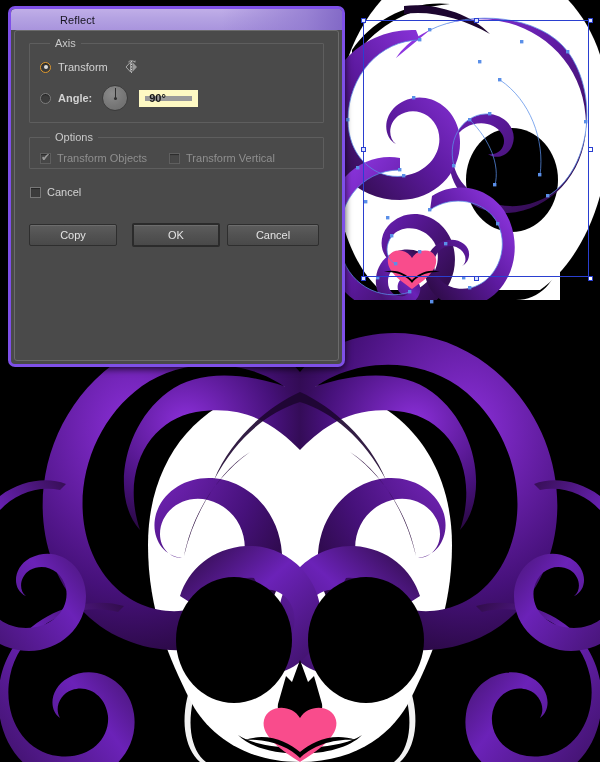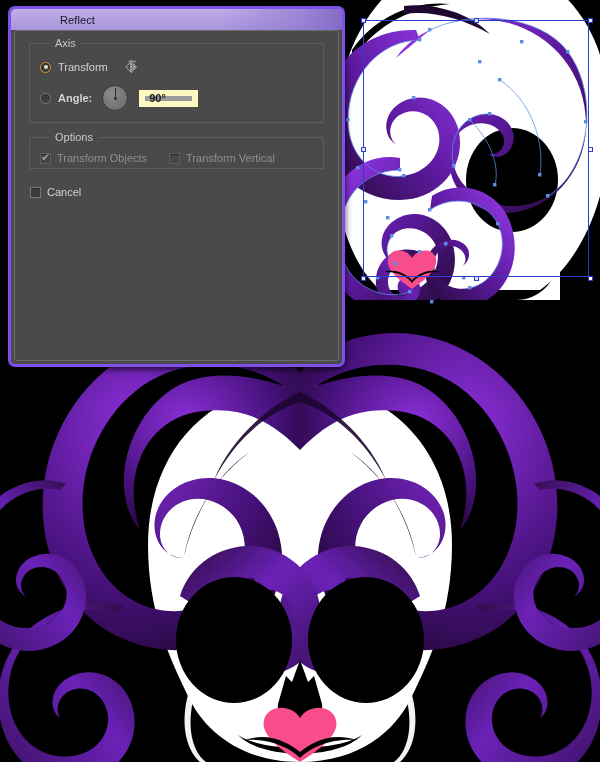--- a/index.html
+++ b/index.html
@@ -522,17 +522,22 @@
           <span class="cbox dim"></span>
           <span class="lbl dim">Transform Vertical</span>
         </div>
       </div>
 
       <div class="preview-row">
         <span class="cbox"></span>
         <span class="lbl">Cancel</span>
       </div>
 
+      <div class="btnbar">
+        <div class="btn btn-copy">Copy</div>
+        <div class="btn btn-ok">OK</div>
+        <div class="btn btn-cancel">Cancel</div>
+      </div>
 
     </div>
   </div>
 
 </div>
 
 </body></html>

